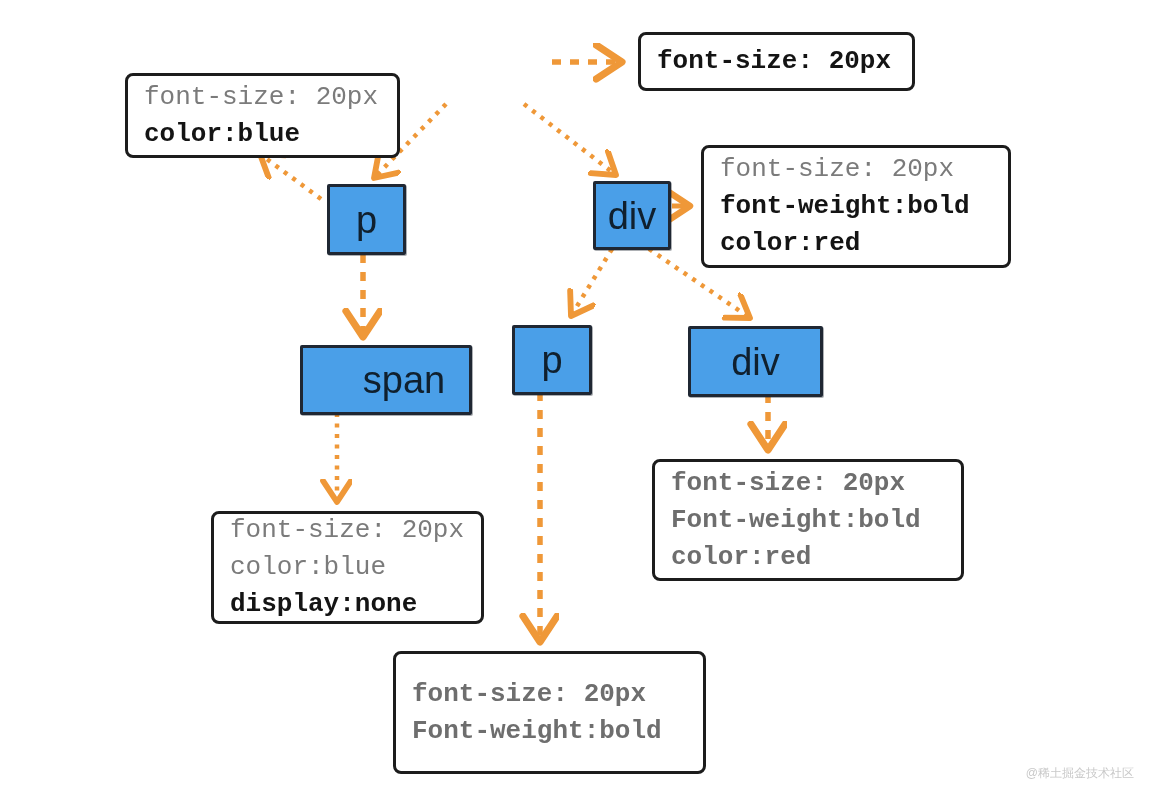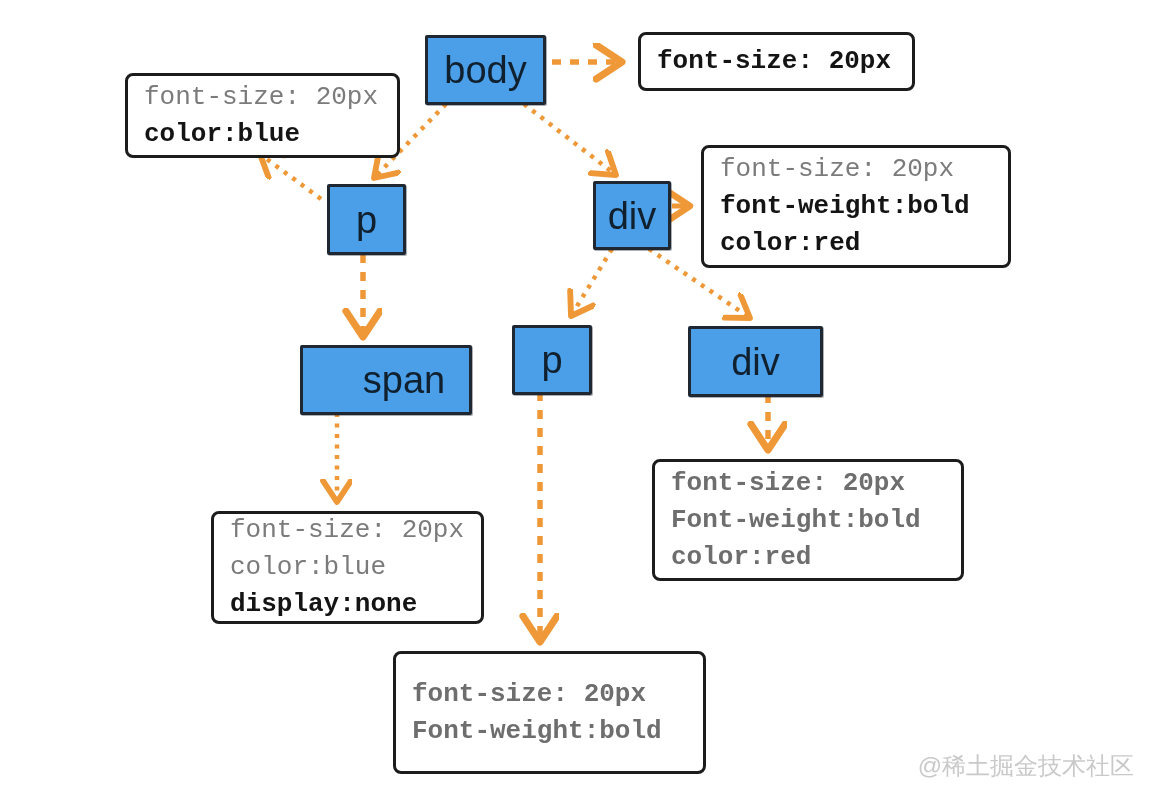--- a/index.html
+++ b/index.html
@@ -57,21 +57,21 @@
   #box-body-rule{left:638px;top:32px;width:277px;height:59px;}
   #box-p-rule{left:125px;top:73px;width:275px;height:85px;}
   #box-div-rule{left:701px;top:145px;width:310px;height:123px;}
   #box-span-rule{left:211px;top:511px;width:273px;height:113px;}
   #box-div-child-rule{left:652px;top:459px;width:312px;height:122px;}
   #box-p-child-rule{left:393px;top:651px;width:313px;height:123px;}
 
   #watermark{
     position:absolute;
     right:22px;bottom:12px;
-    font-size:24px;
+    font-size:12px;
     color:#c9c9c9;
     font-family:"Liberation Sans",sans-serif;
     user-select:none;
   }
 </style>
 </head>
 <body>
 
 <div id="canvas">
 
@@ -87,23 +87,20 @@
     <path class="edge dotted" d="M321,199 L260,154" marker-end="url(#ah)"></path>
     <path class="edge dashed" d="M363,254 L363,337" marker-end="url(#ah)"></path>
     <path class="edge dotted" d="M337,413 L337,502" marker-end="url(#ah)"></path>
     <path class="edge solid" d="M672,206 L690,206" marker-end="url(#ah)"></path>
     <path class="edge dotted" d="M612,249 L571,316" marker-end="url(#ah)"></path>
     <path class="edge dotted" d="M649,249 L750,318" marker-end="url(#ah)"></path>
     <path class="edge dashed" d="M540,392 L540,642" marker-end="url(#ah)"></path>
     <path class="edge dashed" d="M768,394 L768,450" marker-end="url(#ah)"></path>
   </svg>
 
-  <div class="node" id="node-body">
-    <span class="node-label">body</span>
-  </div>
   <div class="node" id="node-p1">
     <span class="node-label">p</span>
   </div>
   <div class="node" id="node-div1">
     <span class="node-label">div</span>
   </div>
   <div class="node" id="node-span1">
     <span class="node-label">span</span>
   </div>
   <div class="node" id="node-p2">

